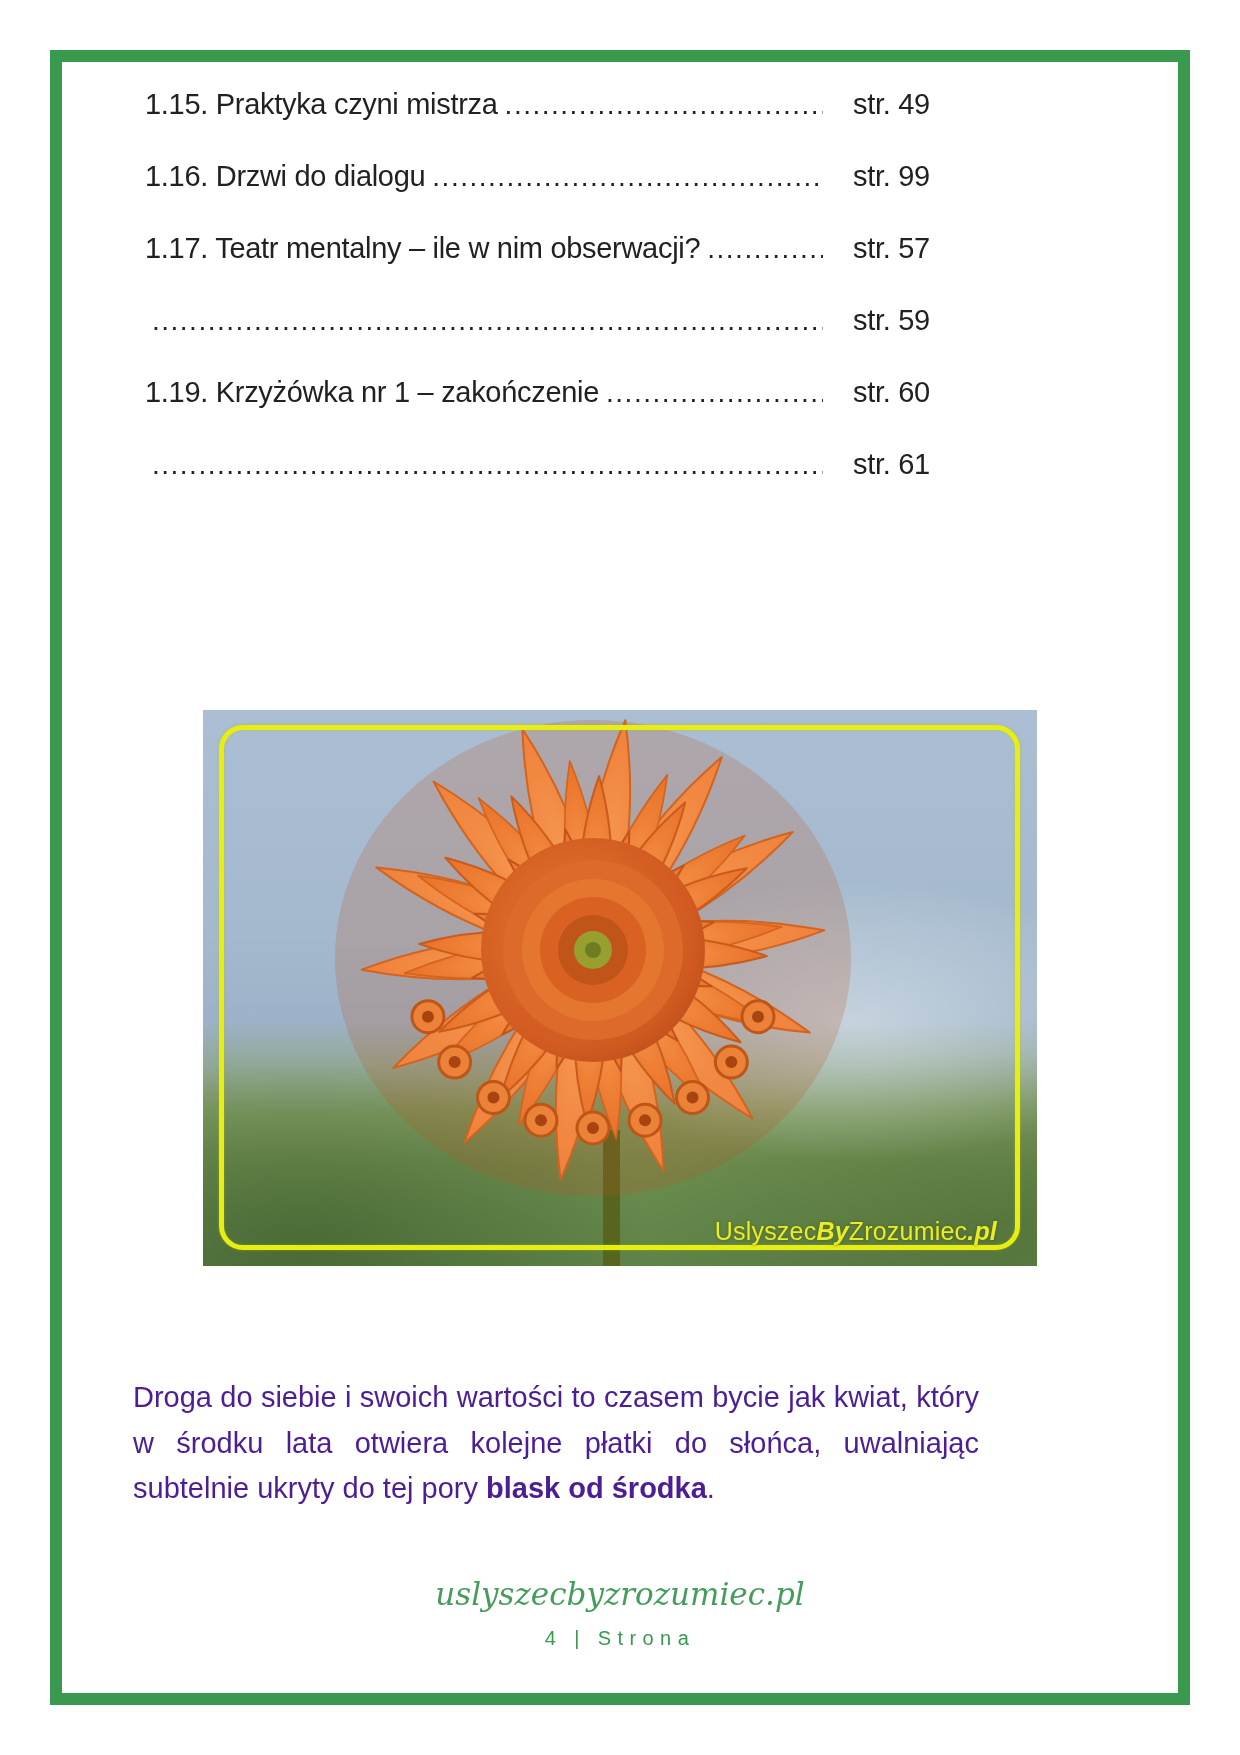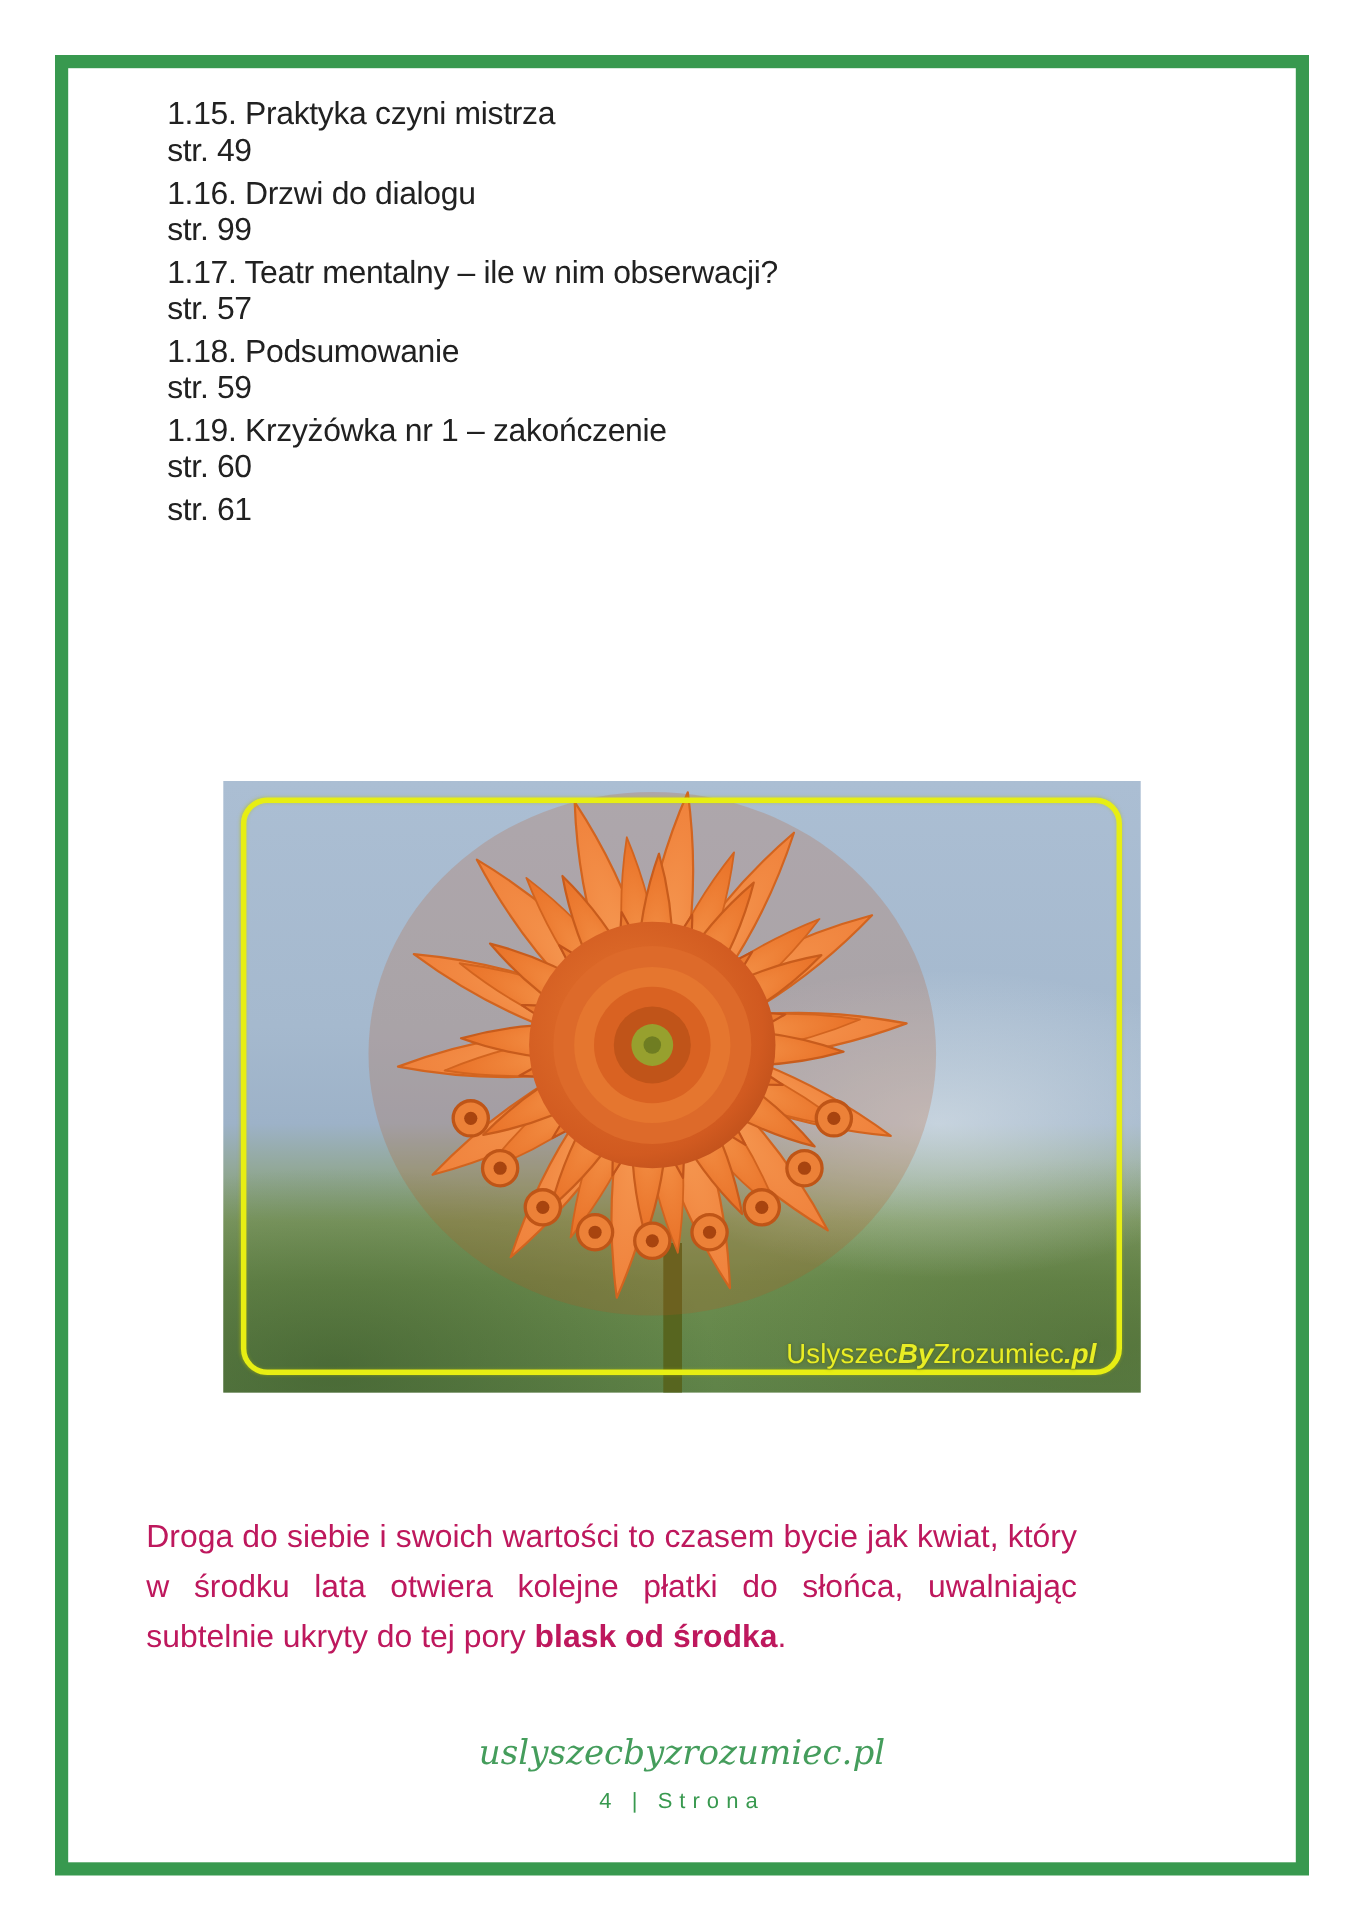--- a/index.html
+++ b/index.html
@@ -9,21 +9,21 @@
   }
   
   .frame{
     position:absolute;left:50px;top:50px;width:1140px;height:1655px;
     border:12px solid #38994f;box-sizing:border-box;background:#ffffff;
   }
   
   .toc{position:absolute;left:145px;top:88px;width:782px;}
   .toc-row{
     display:flex;align-items:baseline;height:31px;margin-bottom:41px;
-    color:#212121;font-size:29px;flex-direction:column;
+    color:#212121;font-size:29px;
   }
   .toc-label{white-space:nowrap;letter-spacing:-0.3px;}
   .toc-dots{
     flex:1;overflow:hidden;white-space:nowrap;margin:0 30px 0 7px;
     letter-spacing:1.5px;font-size:28px;color:#212121;
   }
   .toc-page{flex:none;width:74px;white-space:nowrap;letter-spacing:-0.3px;}
   
   .photo{
     position:absolute;left:203px;top:710px;width:834px;height:556px;overflow:hidden;
@@ -40,21 +40,21 @@
   }
   .flower-svg{position:absolute;left:90px;top:0px;width:600px;height:560px;}
   .watermark{
     position:absolute;right:40px;bottom:20px;font-size:25px;color:#e9ed25;
     text-shadow:0 0 3px rgba(70,78,0,0.65);letter-spacing:0.2px;white-space:nowrap;
   }
   .watermark b{font-weight:bold;font-style:italic;}
   
   .para{
     position:absolute;left:133px;top:1346px;width:846px;
-    font-size:29px;line-height:45.5px;color:#be185d;text-align:justify;
+    font-size:29px;line-height:45.5px;color:#4c1d95;text-align:justify;
   }
   .para b{font-weight:bold;}
   
   .footer-site{
     position:absolute;left:0;top:1576px;width:1240px;text-align:center;
     font-family:"DejaVu Serif", serif;font-style:italic;font-size:31px;color:#459d5c;
   }
   .footer-page{
     position:absolute;left:0;top:1627px;width:1240px;text-align:center;
     font-size:20px;letter-spacing:0.32em;color:#38994f;
@@ -76,21 +76,20 @@
     <span class="toc-label">1.16. Drzwi do dialogu</span>
     <span class="toc-dots">....................................................................................</span>
     <span class="toc-page">str. 99</span>
   </div>
     <div class="toc-row">
     <span class="toc-label">1.17. Teatr mentalny – ile w nim obserwacji?</span>
     <span class="toc-dots">....................................................................................</span>
     <span class="toc-page">str. 57</span>
   </div>
     <div class="toc-row">
-    <span class="toc-label">1.18. Podsumowanie</span>
     <span class="toc-dots">....................................................................................</span>
     <span class="toc-page">str. 59</span>
   </div>
     <div class="toc-row">
     <span class="toc-label">1.19. Krzyżówka nr 1 – zakończenie</span>
     <span class="toc-dots">....................................................................................</span>
     <span class="toc-page">str. 60</span>
   </div>
     <div class="toc-row">
     <span class="toc-dots">....................................................................................</span>

